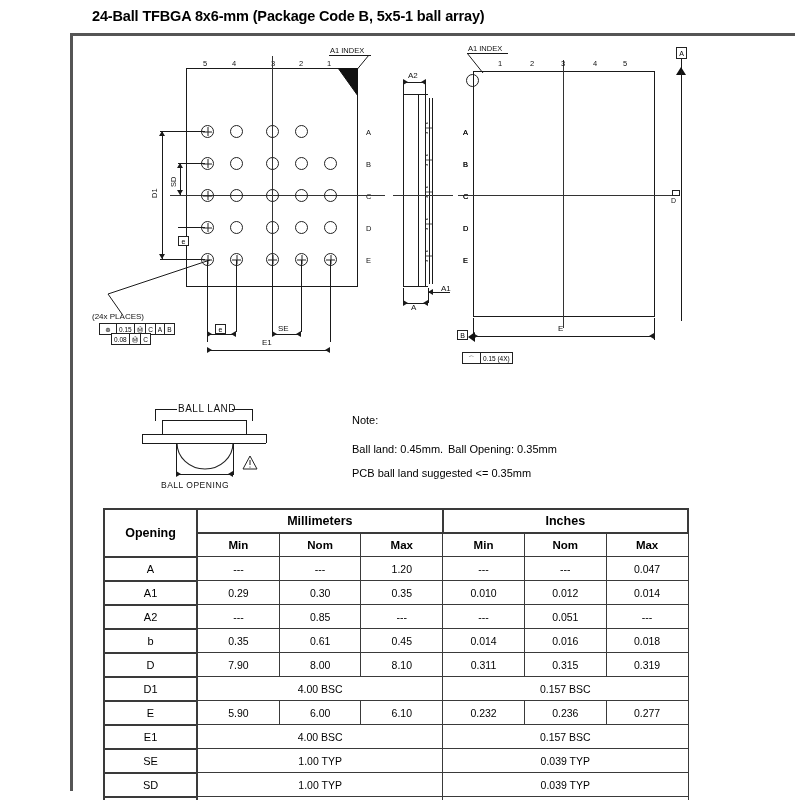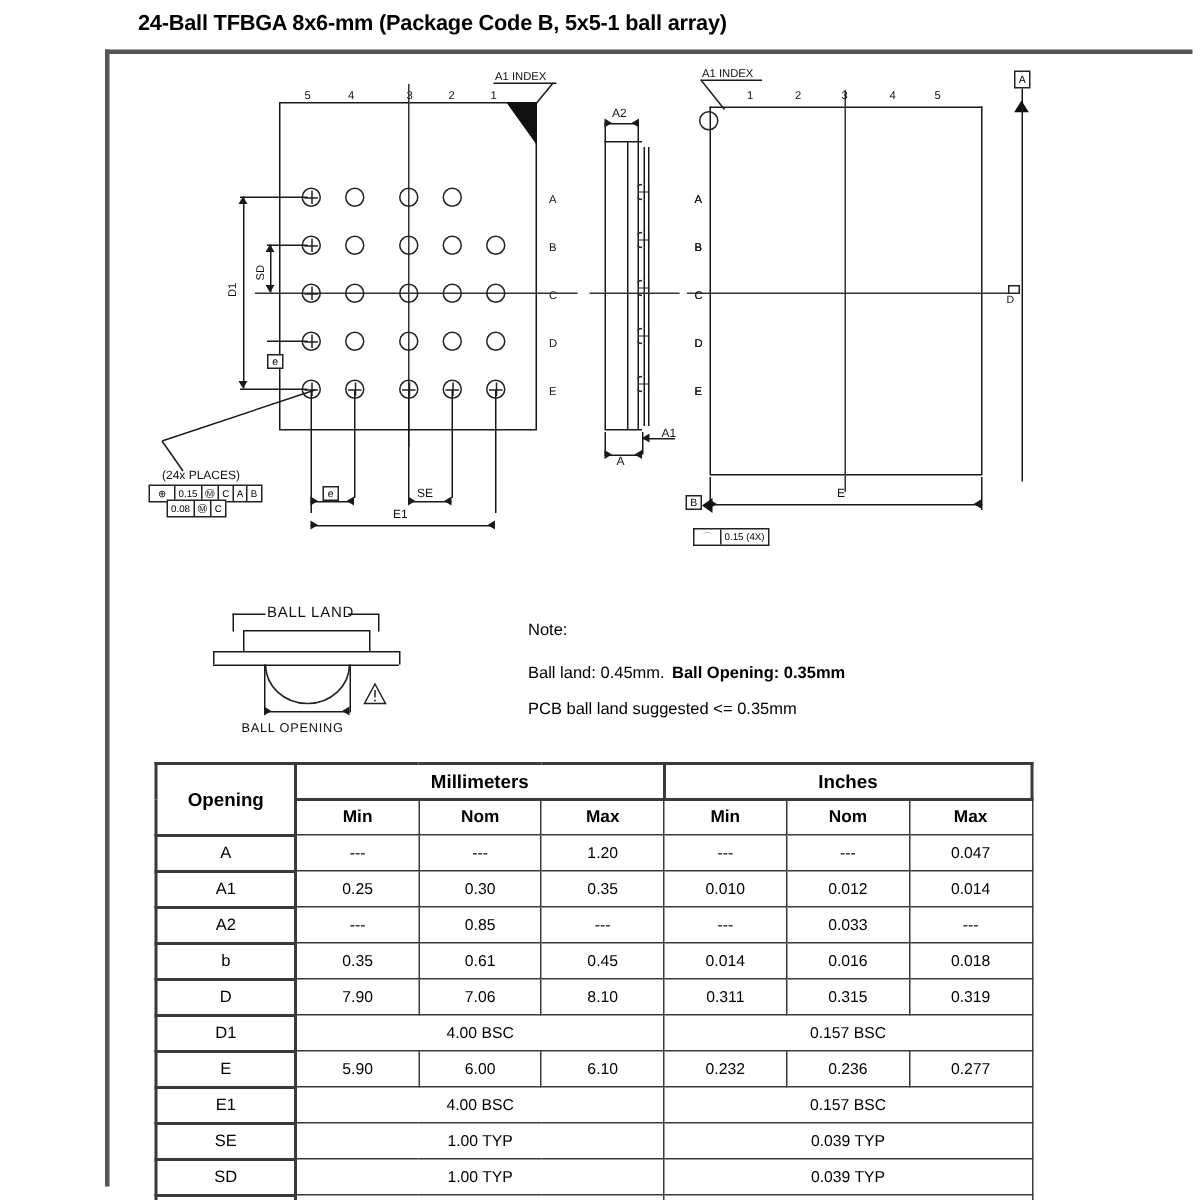--- a/index.html
+++ b/index.html
@@ -154,21 +154,21 @@
   <div class="arrowU" style="left:177px;top:163px;"></div>
   <div class="arrowD" style="left:177px;top:190px;"></div>
   <div class="lbl" style="left:169px;top:187px;transform:rotate(-90deg);transform-origin:left top;">SD</div>
 
   <div class="datumbox" style="left:178px;top:236px;">e</div>
 
   <svg style="position:absolute;left:100px;top:258px;" width="112" height="60">
     <line x1="110" y1="2" x2="8" y2="36" stroke="#1a1a1a" stroke-width="1"></line>
     <line x1="8" y1="36" x2="22" y2="56" stroke="#1a1a1a" stroke-width="1"></line>
   </svg>
-  <div class="lbl" style="left:108px;top:312px;font-size:8px;text-align:center;">(24x PLACES)</div>
+  <div class="lbl" style="left:92px;top:312px;font-size:8px;text-align:center;">(24x PLACES)</div>
 
   <div class="fcf" style="left:99px;top:323px;">
     <div style="width:12px;">⊕</div>
     <div>0.15</div>
     <div>Ⓜ</div>
     <div>C</div>
     <div>A</div>
     <div>B</div>
   </div>
   <div class="fcf" style="left:111px;top:333px;">
@@ -337,21 +337,21 @@
   <svg style="position:absolute;left:242px;top:455px;" width="16" height="15">
     <polygon points="8,1 15,14 1,14" fill="none" stroke="#222" stroke-width="1"></polygon>
     <line x1="8" y1="5" x2="8" y2="10" stroke="#222" stroke-width="1"></line>
     <circle cx="8" cy="12" r="0.6" fill="#222"></circle>
   </svg>
 </div>
 
 <div>
   <div class="note" style="left:352px;top:414px;">Note:</div>
   <div class="note" style="left:352px;top:443px;">Ball land: 0.45mm.</div>
-  <div class="note" style="left:448px;top:443px;font-weight:bold;">Ball Opening: 0.35mm</div>
+  <div class="note" style="left:448px;top:443px;">Ball Opening: 0.35mm</div>
   <div class="note" style="left:352px;top:467px;">PCB ball land suggested &lt;= 0.35mm</div>
 </div>
 
 <table class="tbl">
   <thead>
     <tr>
       <th class="hdr outer" rowspan="2" style="width:92px;">Opening</th>
       <th class="hdr outer" colspan="3">Millimeters</th>
       <th class="hdr outer" colspan="3">Inches</th>
     </tr>
@@ -369,49 +369,49 @@
         <td class="symcell outer">A</td>
         <td>---</td>
         <td>---</td>
         <td>1.20</td>
         <td>---</td>
         <td>---</td>
         <td>0.047</td>
       </tr>
       <tr>
         <td class="symcell outer">A1</td>
-        <td>0.25</td>
+        <td>0.29</td>
         <td>0.30</td>
         <td>0.35</td>
         <td>0.010</td>
         <td>0.012</td>
         <td>0.014</td>
       </tr>
       <tr>
         <td class="symcell outer">A2</td>
         <td>---</td>
         <td>0.85</td>
         <td>---</td>
         <td>---</td>
-        <td>0.033</td>
+        <td>0.051</td>
         <td>---</td>
       </tr>
       <tr>
         <td class="symcell outer">b</td>
         <td>0.35</td>
         <td>0.61</td>
         <td>0.45</td>
         <td>0.014</td>
         <td>0.016</td>
         <td>0.018</td>
       </tr>
       <tr>
         <td class="symcell outer">D</td>
         <td>7.90</td>
-        <td>7.06</td>
+        <td>8.00</td>
         <td>8.10</td>
         <td>0.311</td>
         <td>0.315</td>
         <td>0.319</td>
       </tr>
       <tr>
         <td class="symcell outer">D1</td>
         <td colspan="3">4.00 BSC</td>
         <td colspan="3">0.157 BSC</td>
       </tr>

